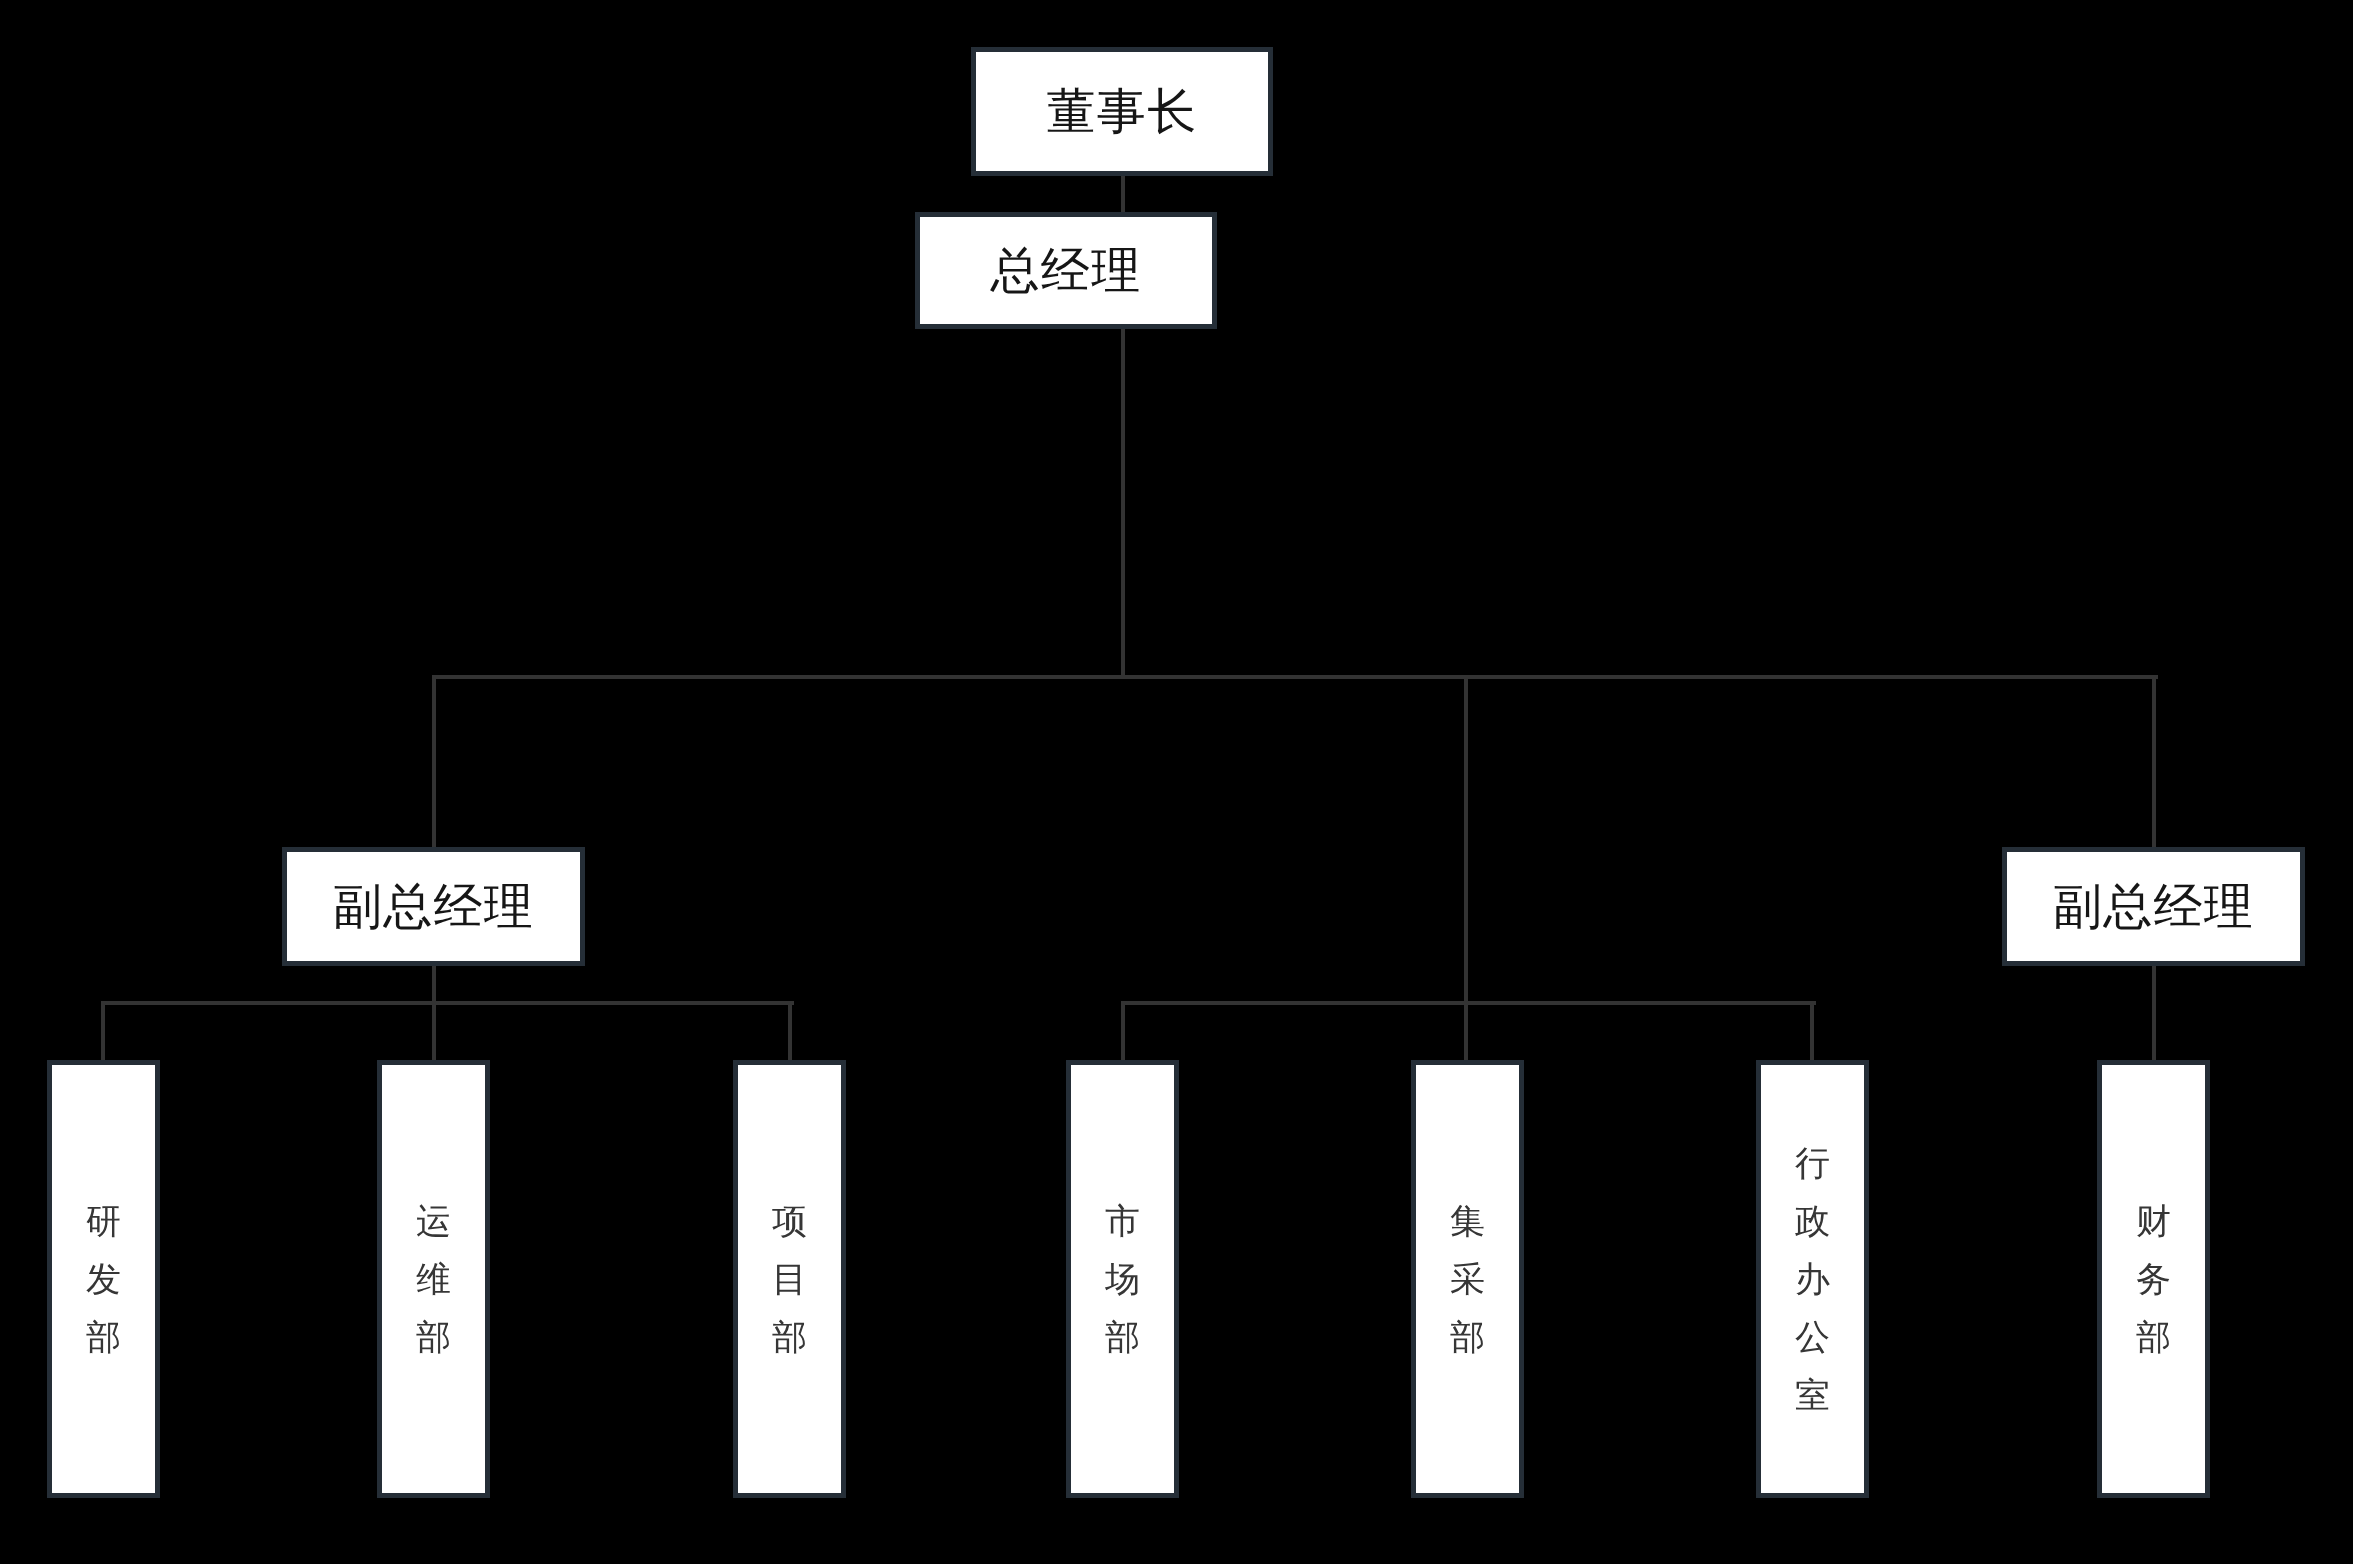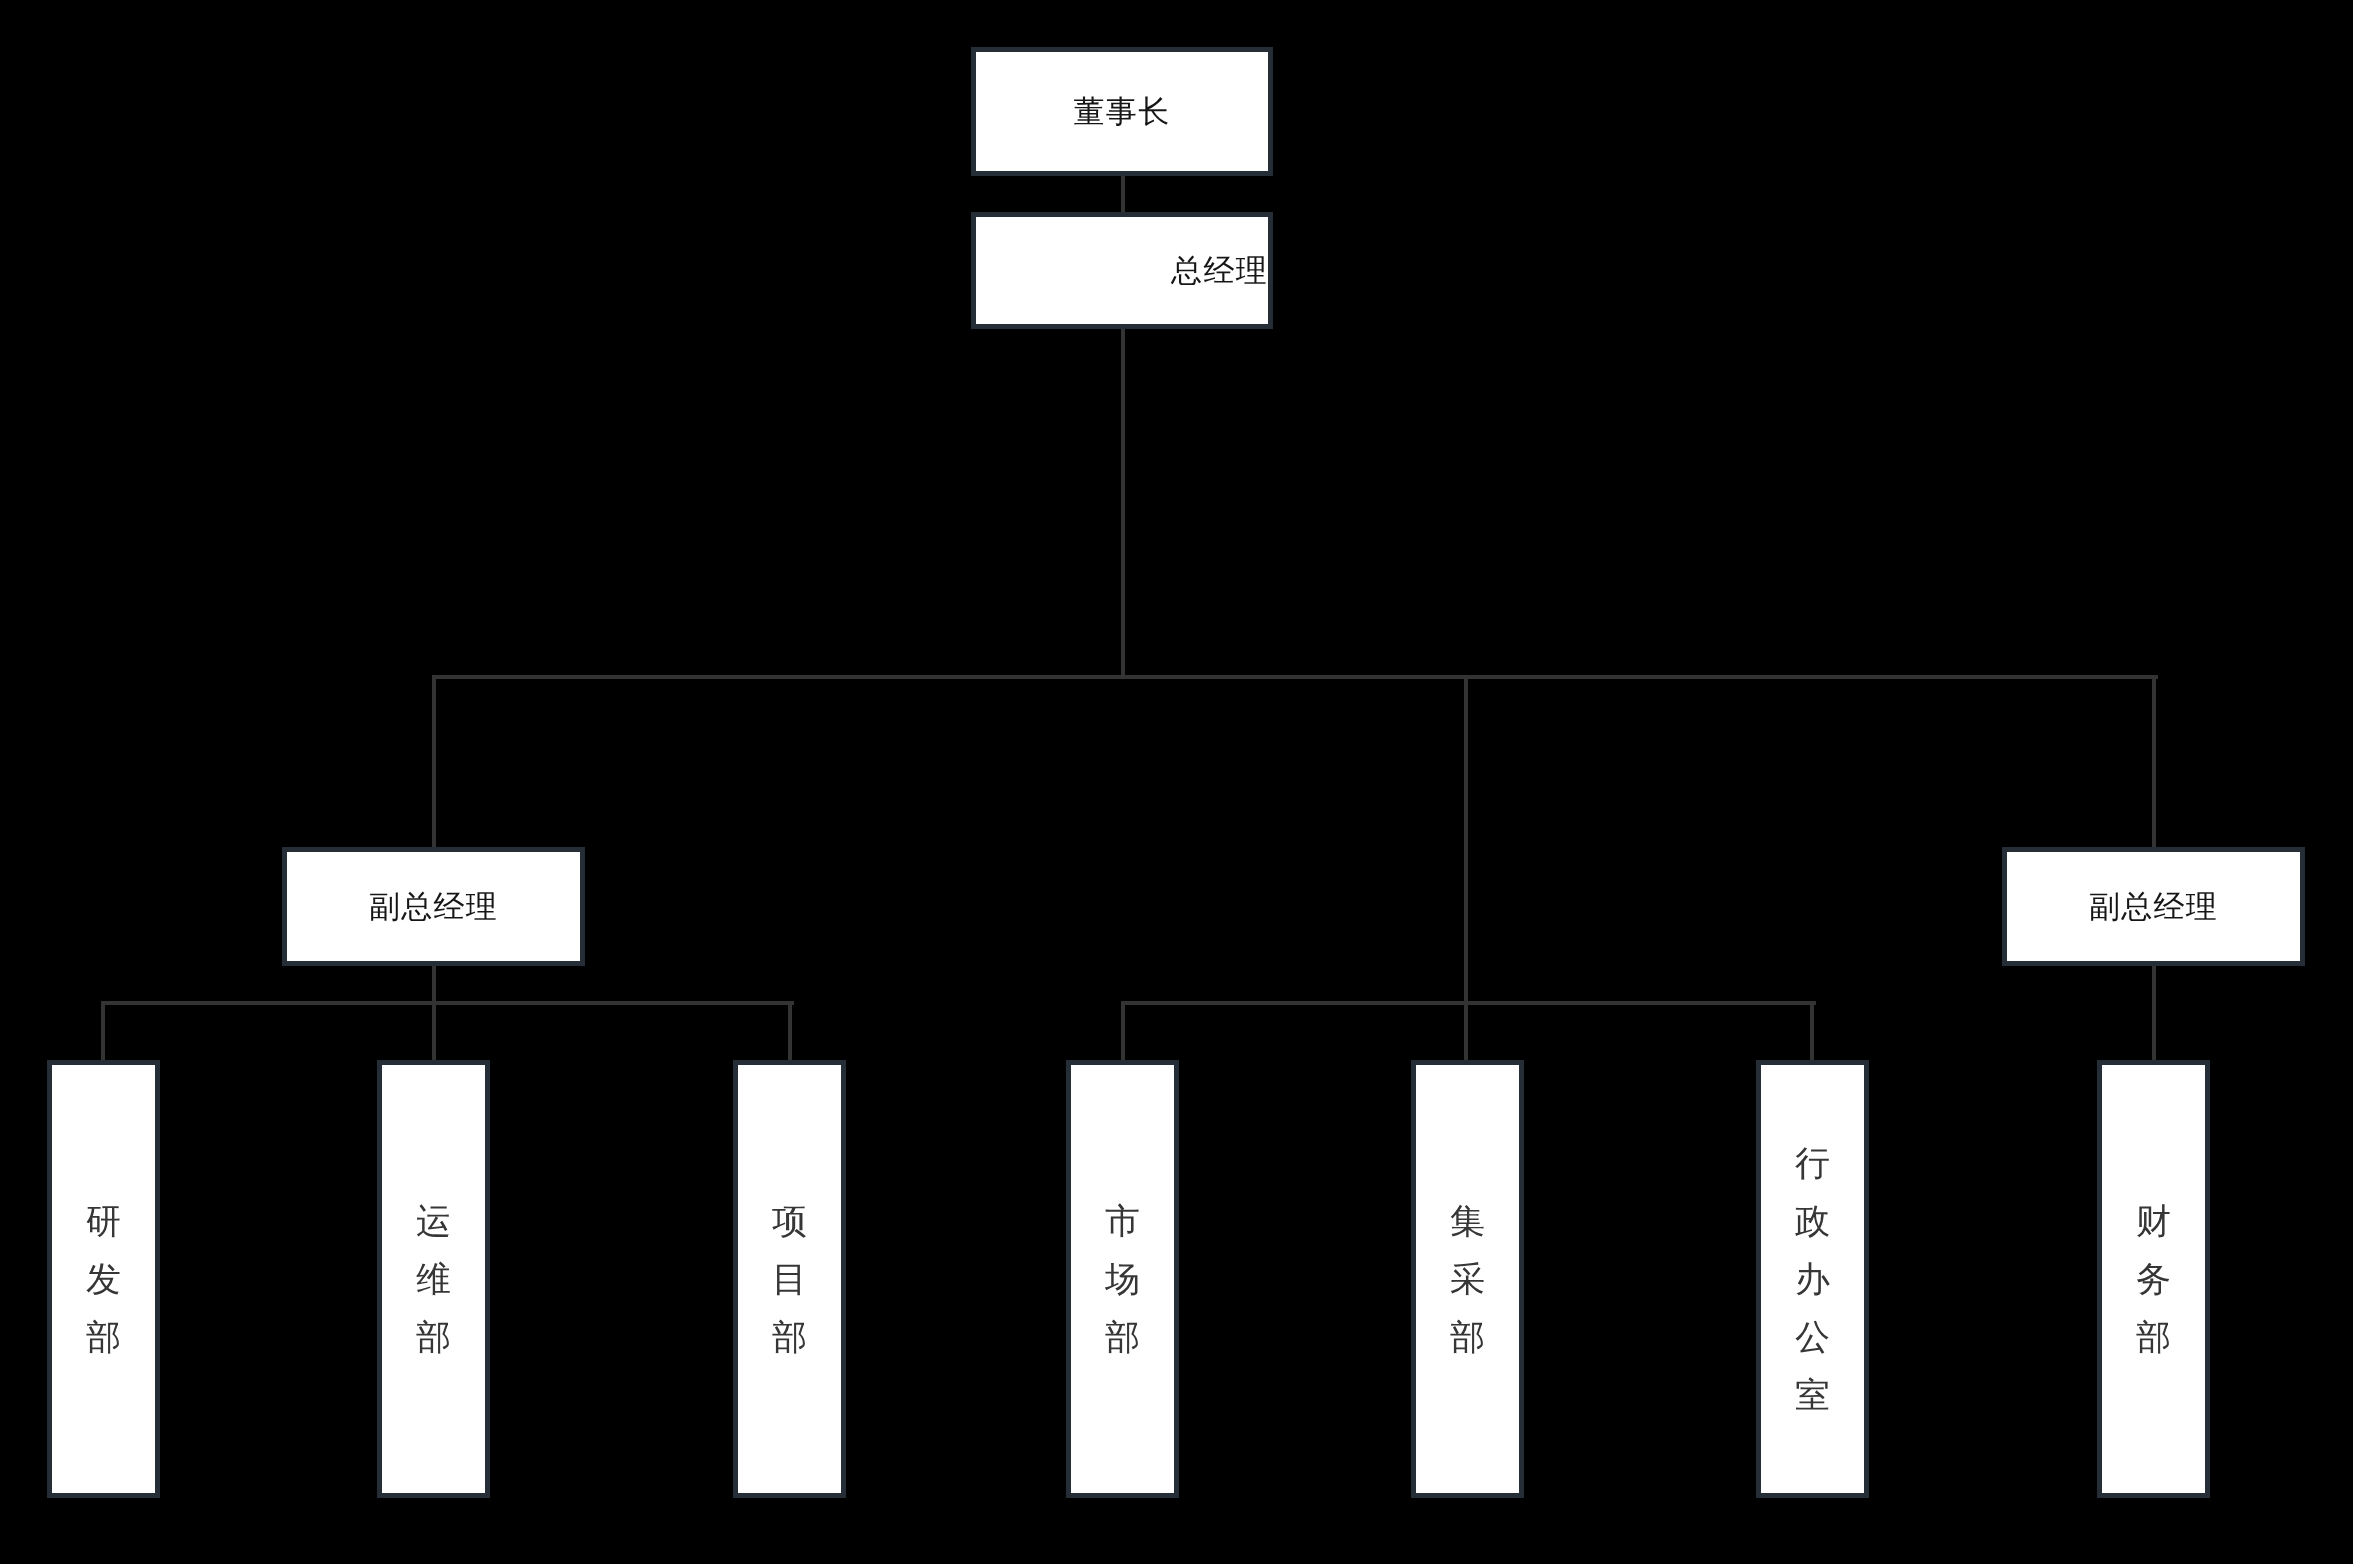--- a/index.html
+++ b/index.html
@@ -18,39 +18,39 @@
   .node {
     position: absolute;
     box-sizing: border-box;
     background: #ffffff;
     border: 5.2px solid #252e37;
     display: flex;
     align-items: center;
     justify-content: center;
   }
   .hnode .label {
-    font-size: 31px;
+    font-size: 49px;
     color: #161616;
     letter-spacing: 1.3px;
     white-space: nowrap;
   }
   .vnode .label {
     font-size: 35px;
     line-height: 58px;
     color: #363636;
     text-align: center;
   }
   .vnode .label .vchar { display: block; }
   .line {
     position: absolute;
     background: #333333;
   }
   
   #node-chairman      { left: 971px; top:   47px; width: 302px; height: 129px; }
-  #node-gm            { left: 971px; top:  212px; width: 302px; height: 117px; justify-content: flex-end; }
+  #node-gm            { left: 915px; top:  212px; width: 302px; height: 117px; }
   #node-vice-left     { left:  282px; top: 847px; width: 303px; height: 119px; }
   #node-vice-right    { left: 2002px; top: 847px; width: 303px; height: 119px; }
   #node-rd            { left:   47px; top: 1060px; width: 113px; height: 438px; }
   #node-ops           { left:  377px; top: 1060px; width: 113px; height: 438px; }
   #node-project       { left: 733px; top: 1060px; width: 113px; height: 438px; }
   #node-market        { left: 1066px; top: 1060px; width: 113px; height: 438px; }
   #node-procurement   { left: 1411px; top: 1060px; width: 113px; height: 438px; }
   #node-admin-office  { left: 1756px; top: 1060px; width: 113px; height: 438px; }
   #node-finance       { left: 2097px; top: 1060px; width: 113px; height: 438px; }
   

